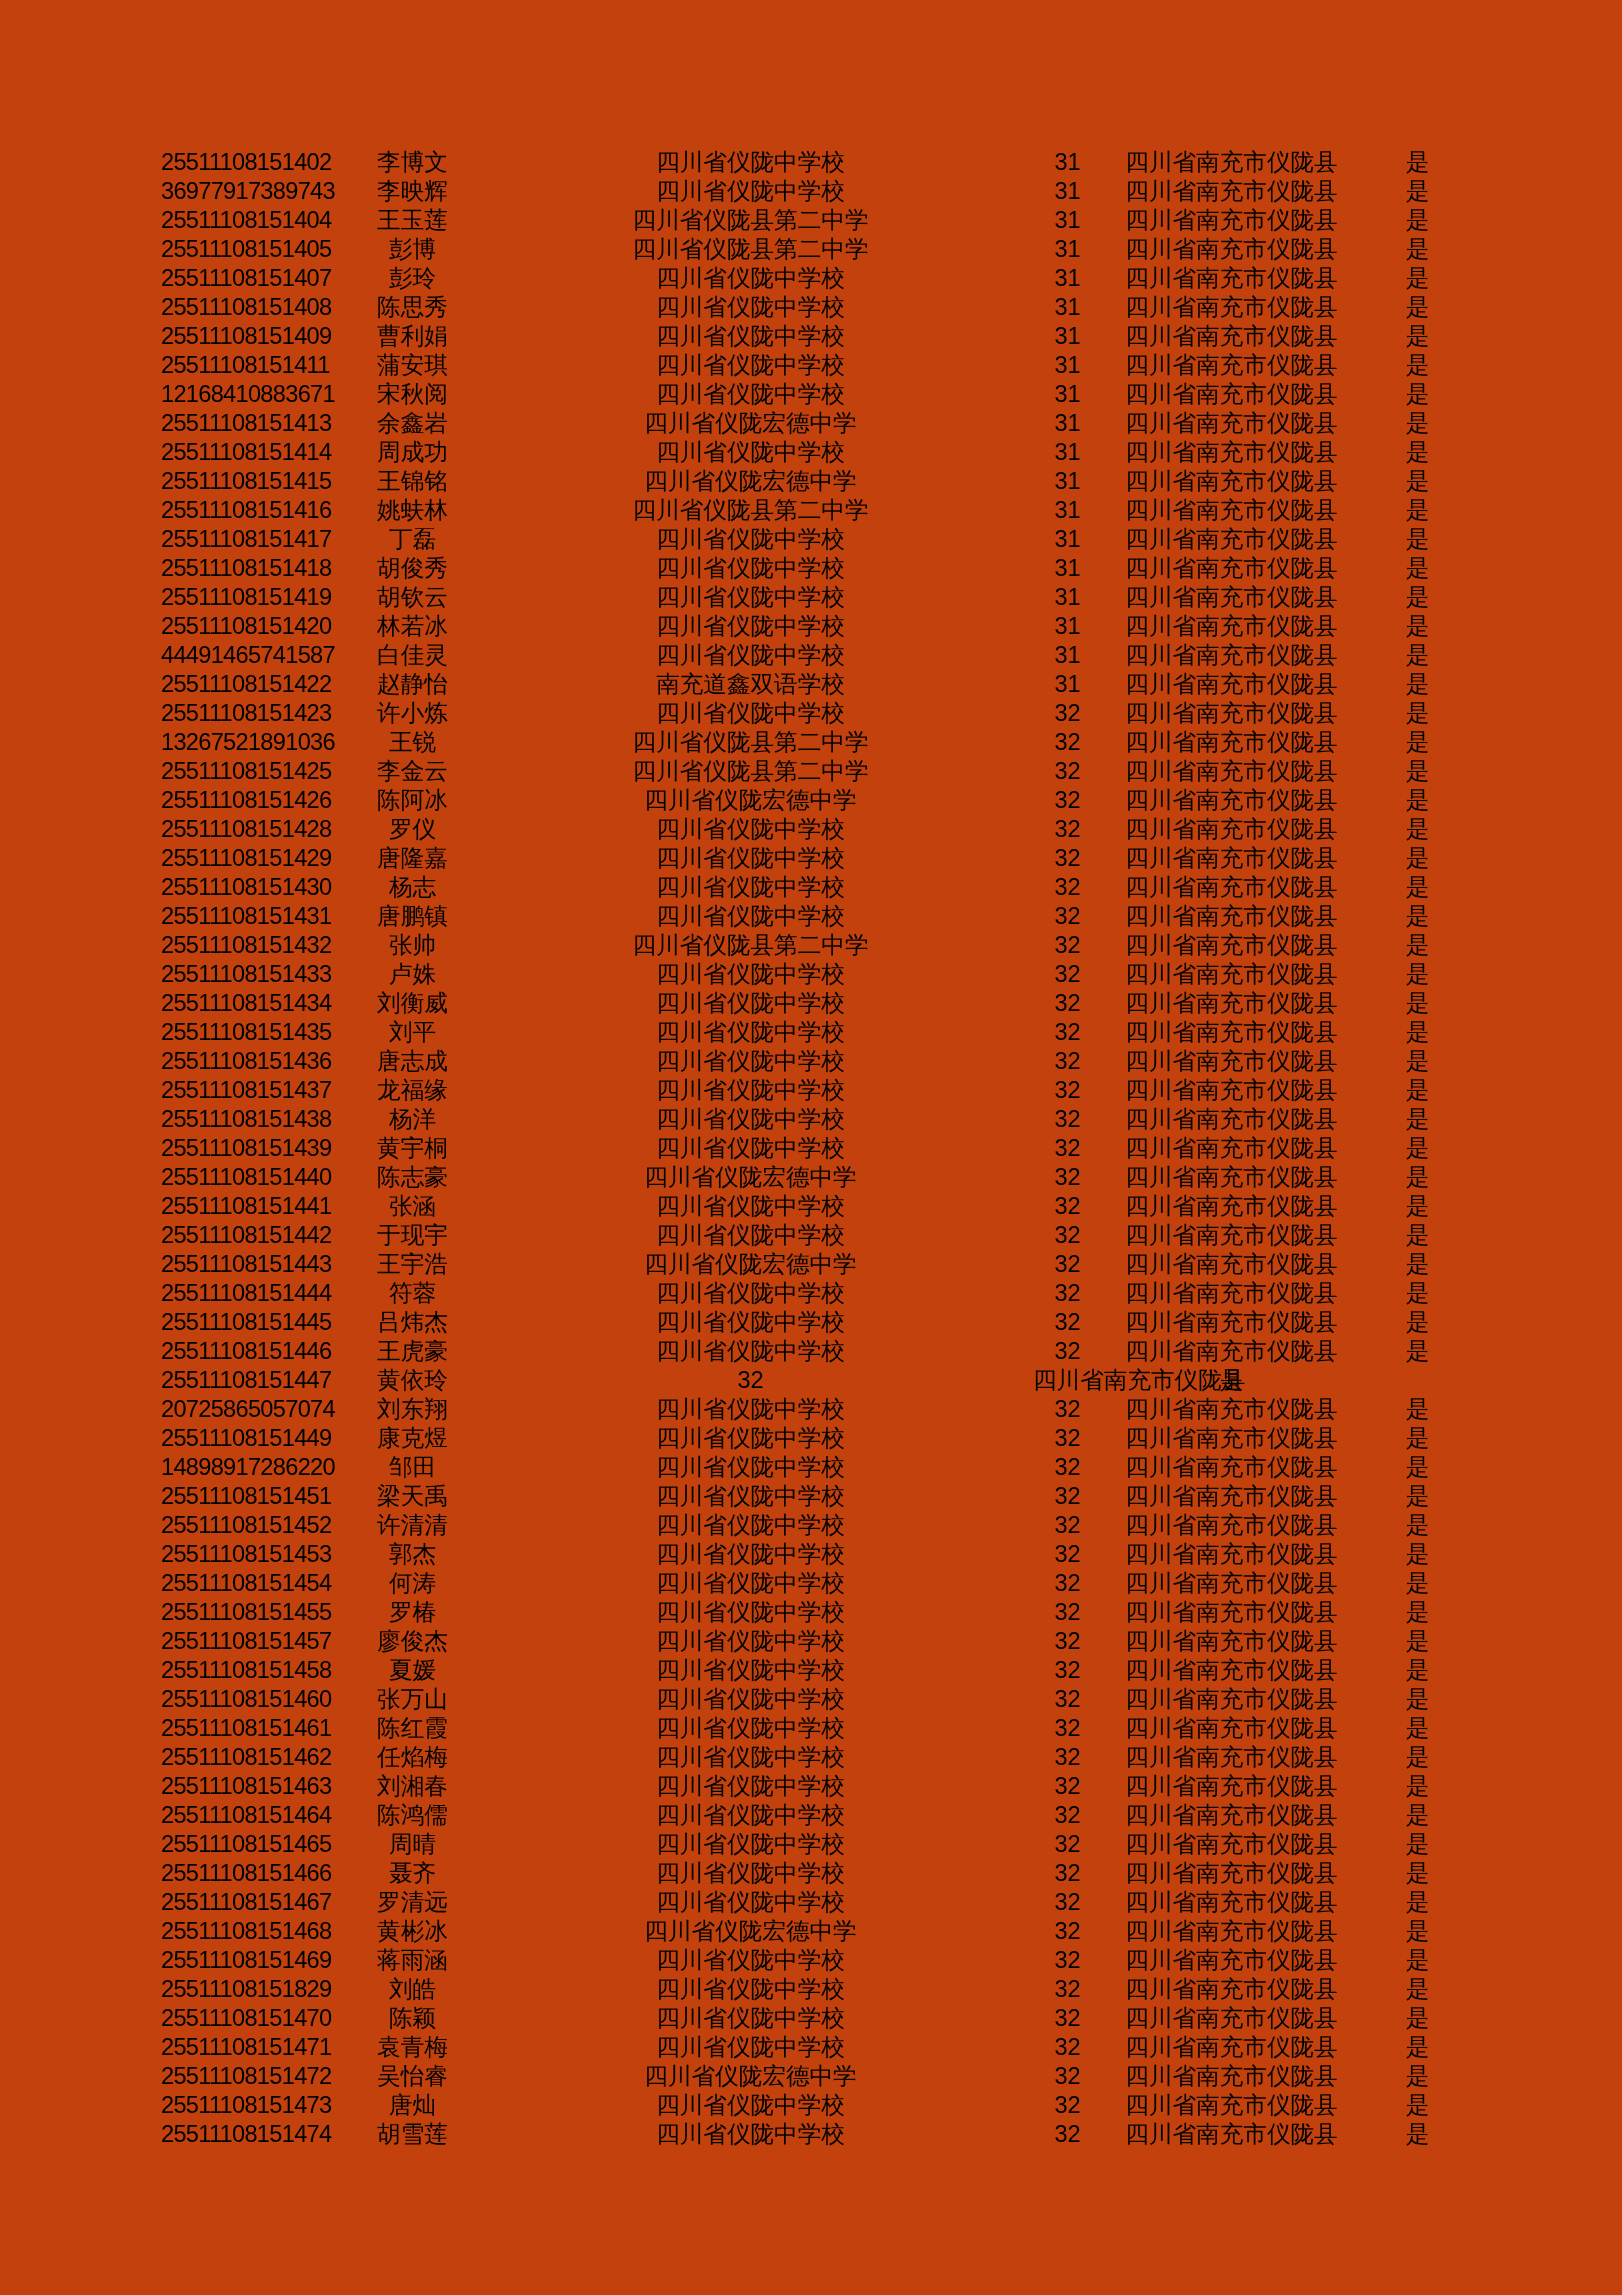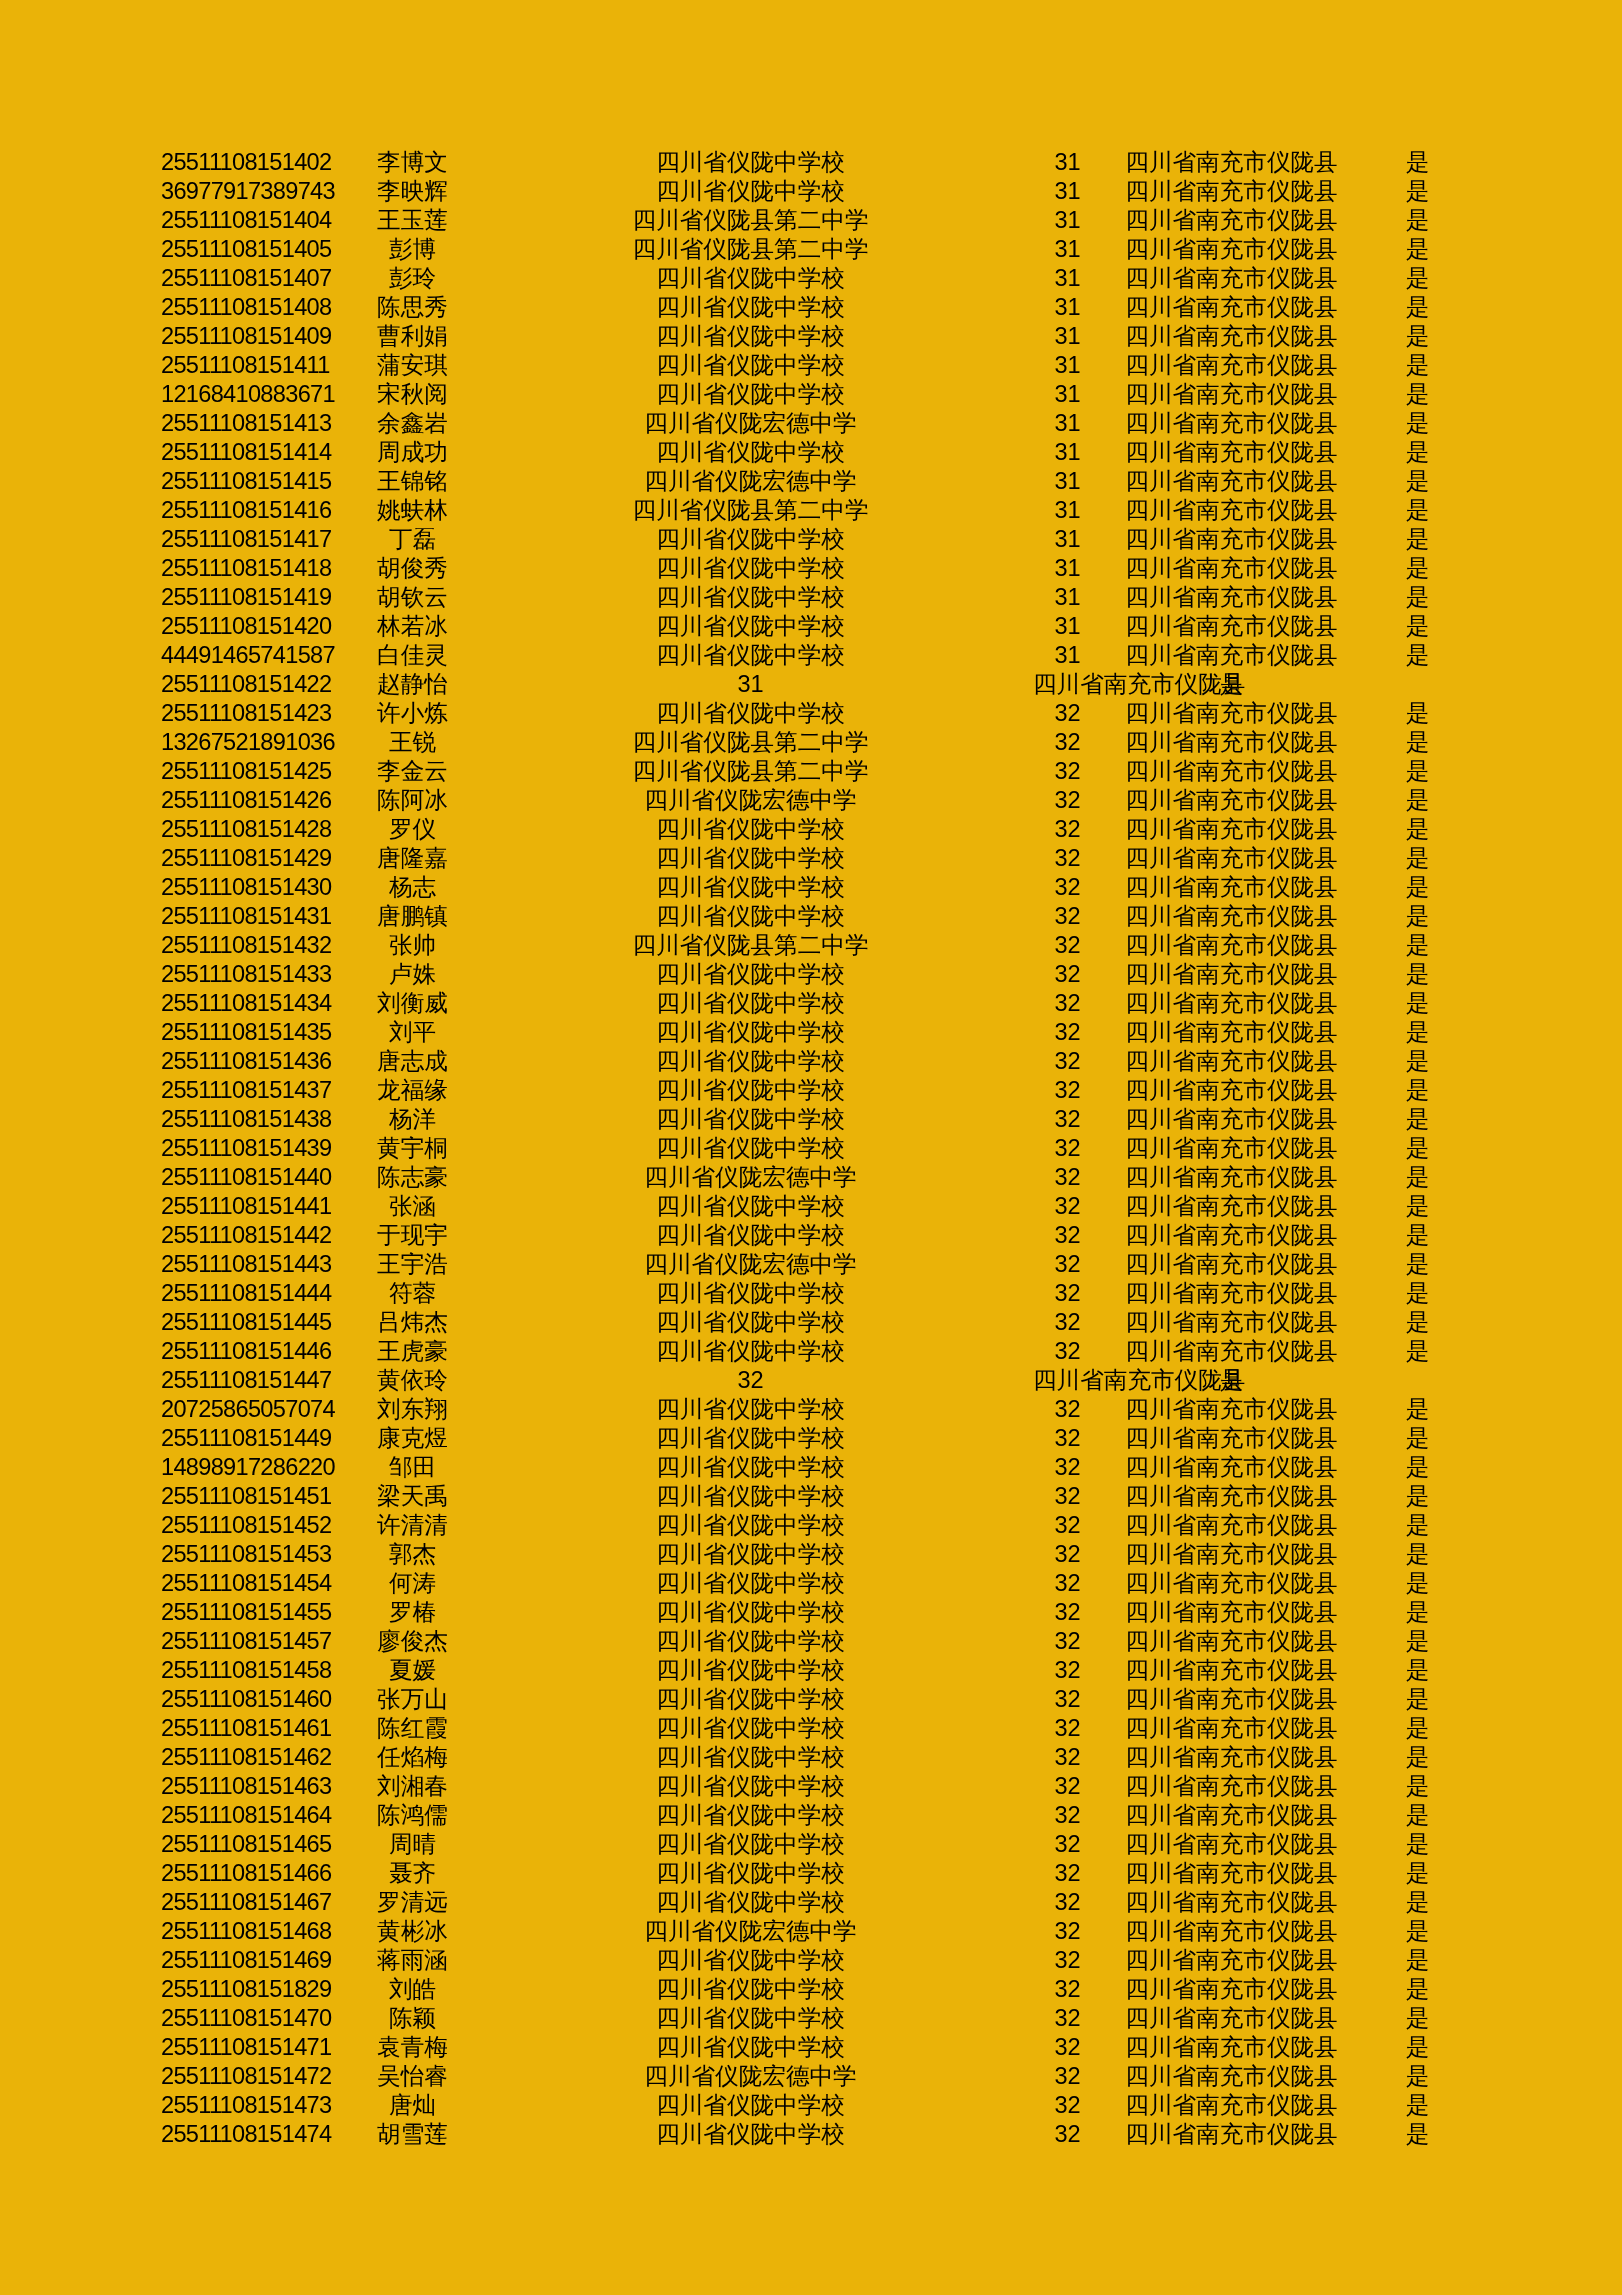--- a/index.html
+++ b/index.html
@@ -4,21 +4,21 @@
 <style>
   html, body {
     margin: 0;
     padding: 0;
     background: #ffffff;
   }
   .page {
     position: relative;
     width: 1623px;
     height: 2295px;
-    background: #eab308;
+    background: #c2410c;
     overflow: hidden;
     font-family: "Liberation Serif", serif;
     color: #000000;
   }
   .table {
     position: absolute;
     left: 161px;
     top: 148px;
     width: 1315px;
   }
@@ -222,20 +222,21 @@
     <div class="cell name">白佳灵</div>
     <div class="cell school">四川省仪陇中学校</div>
     <div class="cell session">31</div>
     <div class="cell district">四川省南充市仪陇县</div>
     <div class="cell confirm">是</div>
   </div>
 
   <div class="row">
     <div class="cell id">25511108151422</div>
     <div class="cell name">赵静怡</div>
+    <div class="cell school">南充道鑫双语学校</div>
     <div class="cell session">31</div>
     <div class="cell district">四川省南充市仪陇县</div>
     <div class="cell confirm">是</div>
   </div>
 
   <div class="row">
     <div class="cell id">25511108151423</div>
     <div class="cell name">许小炼</div>
     <div class="cell school">四川省仪陇中学校</div>
     <div class="cell session">32</div>

